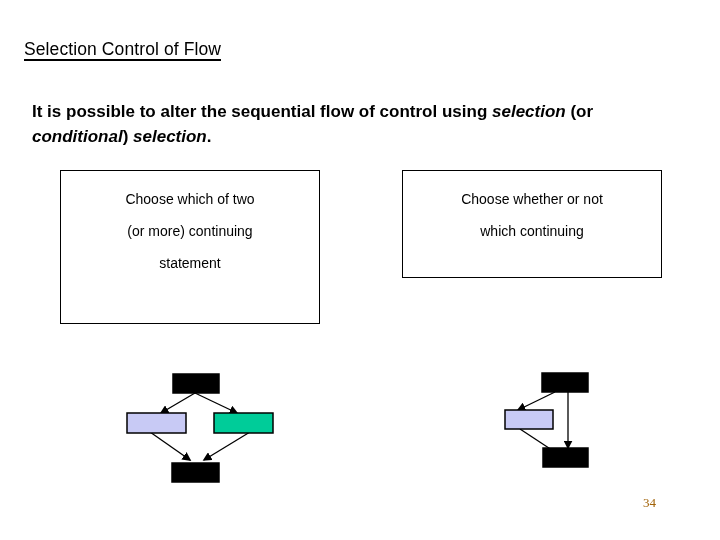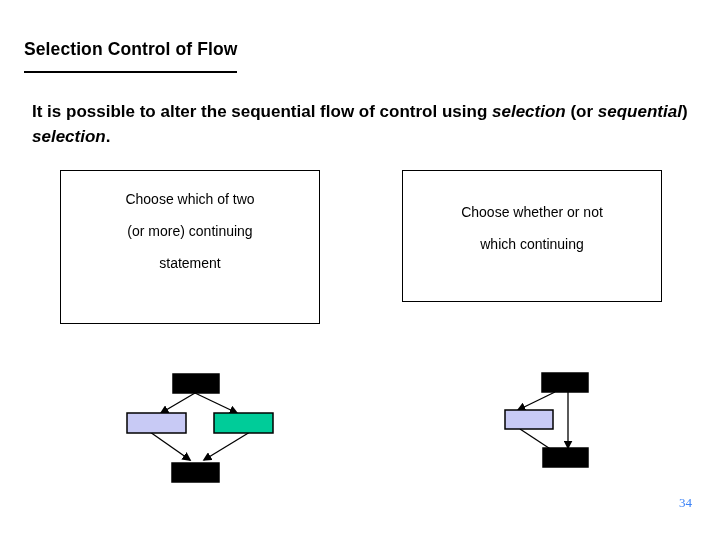--- a/index.html
+++ b/index.html
@@ -22,25 +22,25 @@
     width: 720px;
     height: 540px;
   }
 
   
   .slide-title {
     position: absolute;
     left: 24px;
     top: 40px;
     font-size: 17.5px;
-    font-weight: bold;
+    font-weight: normal;
     letter-spacing: 0.1px;
     white-space: nowrap;
     border-bottom: 2px solid #000;
-    padding-bottom: 12px;
+    padding-bottom: 0;
     line-height: 1.1;
   }
 
   
   .body-text {
     position: absolute;
     left: 32px;
     top: 100px;
     width: 660px;
     font-size: 17px;
@@ -73,54 +73,53 @@
     width: 260px;
     height: 154px;
     padding-top: 21px;
   }
   #callout-left .line { margin-bottom: 18px; }
 
   #callout-right {
     left: 402px;
     top: 170px;
     width: 260px;
-    height: 132px;
-    padding-top: 34px;
+    height: 108px;
+    padding-top: 21px;
   }
   #callout-right .line { margin-bottom: 18px; }
 
   
   .diagram {
     position: absolute;
   }
   #diagram-branch { left: 110px; top: 360px; width: 190px; height: 135px; }
   #diagram-skip   { left: 480px; top: 360px; width: 160px; height: 135px; }
 
   .diagram svg { display: block; }
 
   
   .page-number {
     position: absolute;
     left: 643px;
     top: 495px;
     font-family: "Liberation Serif", serif;
     font-size: 13px;
-    color: #3b82f6;
-    margin-left: 36px;
+    color: #a16207;
   }
 </style>
 </head>
 <body>
 
 <div id="slide">
 
   <div class="slide-title">Selection Control of Flow</div>
 
   <div class="body-text">
-    <span>It is possible to alter the sequential flow of control using </span><span class="ital">selection</span><span> (or </span><span class="ital">sequential</span><span>) </span><span class="ital">selection</span><span>.</span>
+    <span>It is possible to alter the sequential flow of control using </span><span class="ital">selection</span><span> (or </span><span class="ital">conditional</span><span>) </span><span class="ital">selection</span><span>.</span>
   </div>
 
   <div class="callout" id="callout-left">
     <div class="line">Choose which of two</div>
     <div class="line">(or more) continuing</div>
     <div class="line">statement</div>
   </div>
 
   <div class="callout" id="callout-right">
     <div class="line">Choose whether or not</div>

